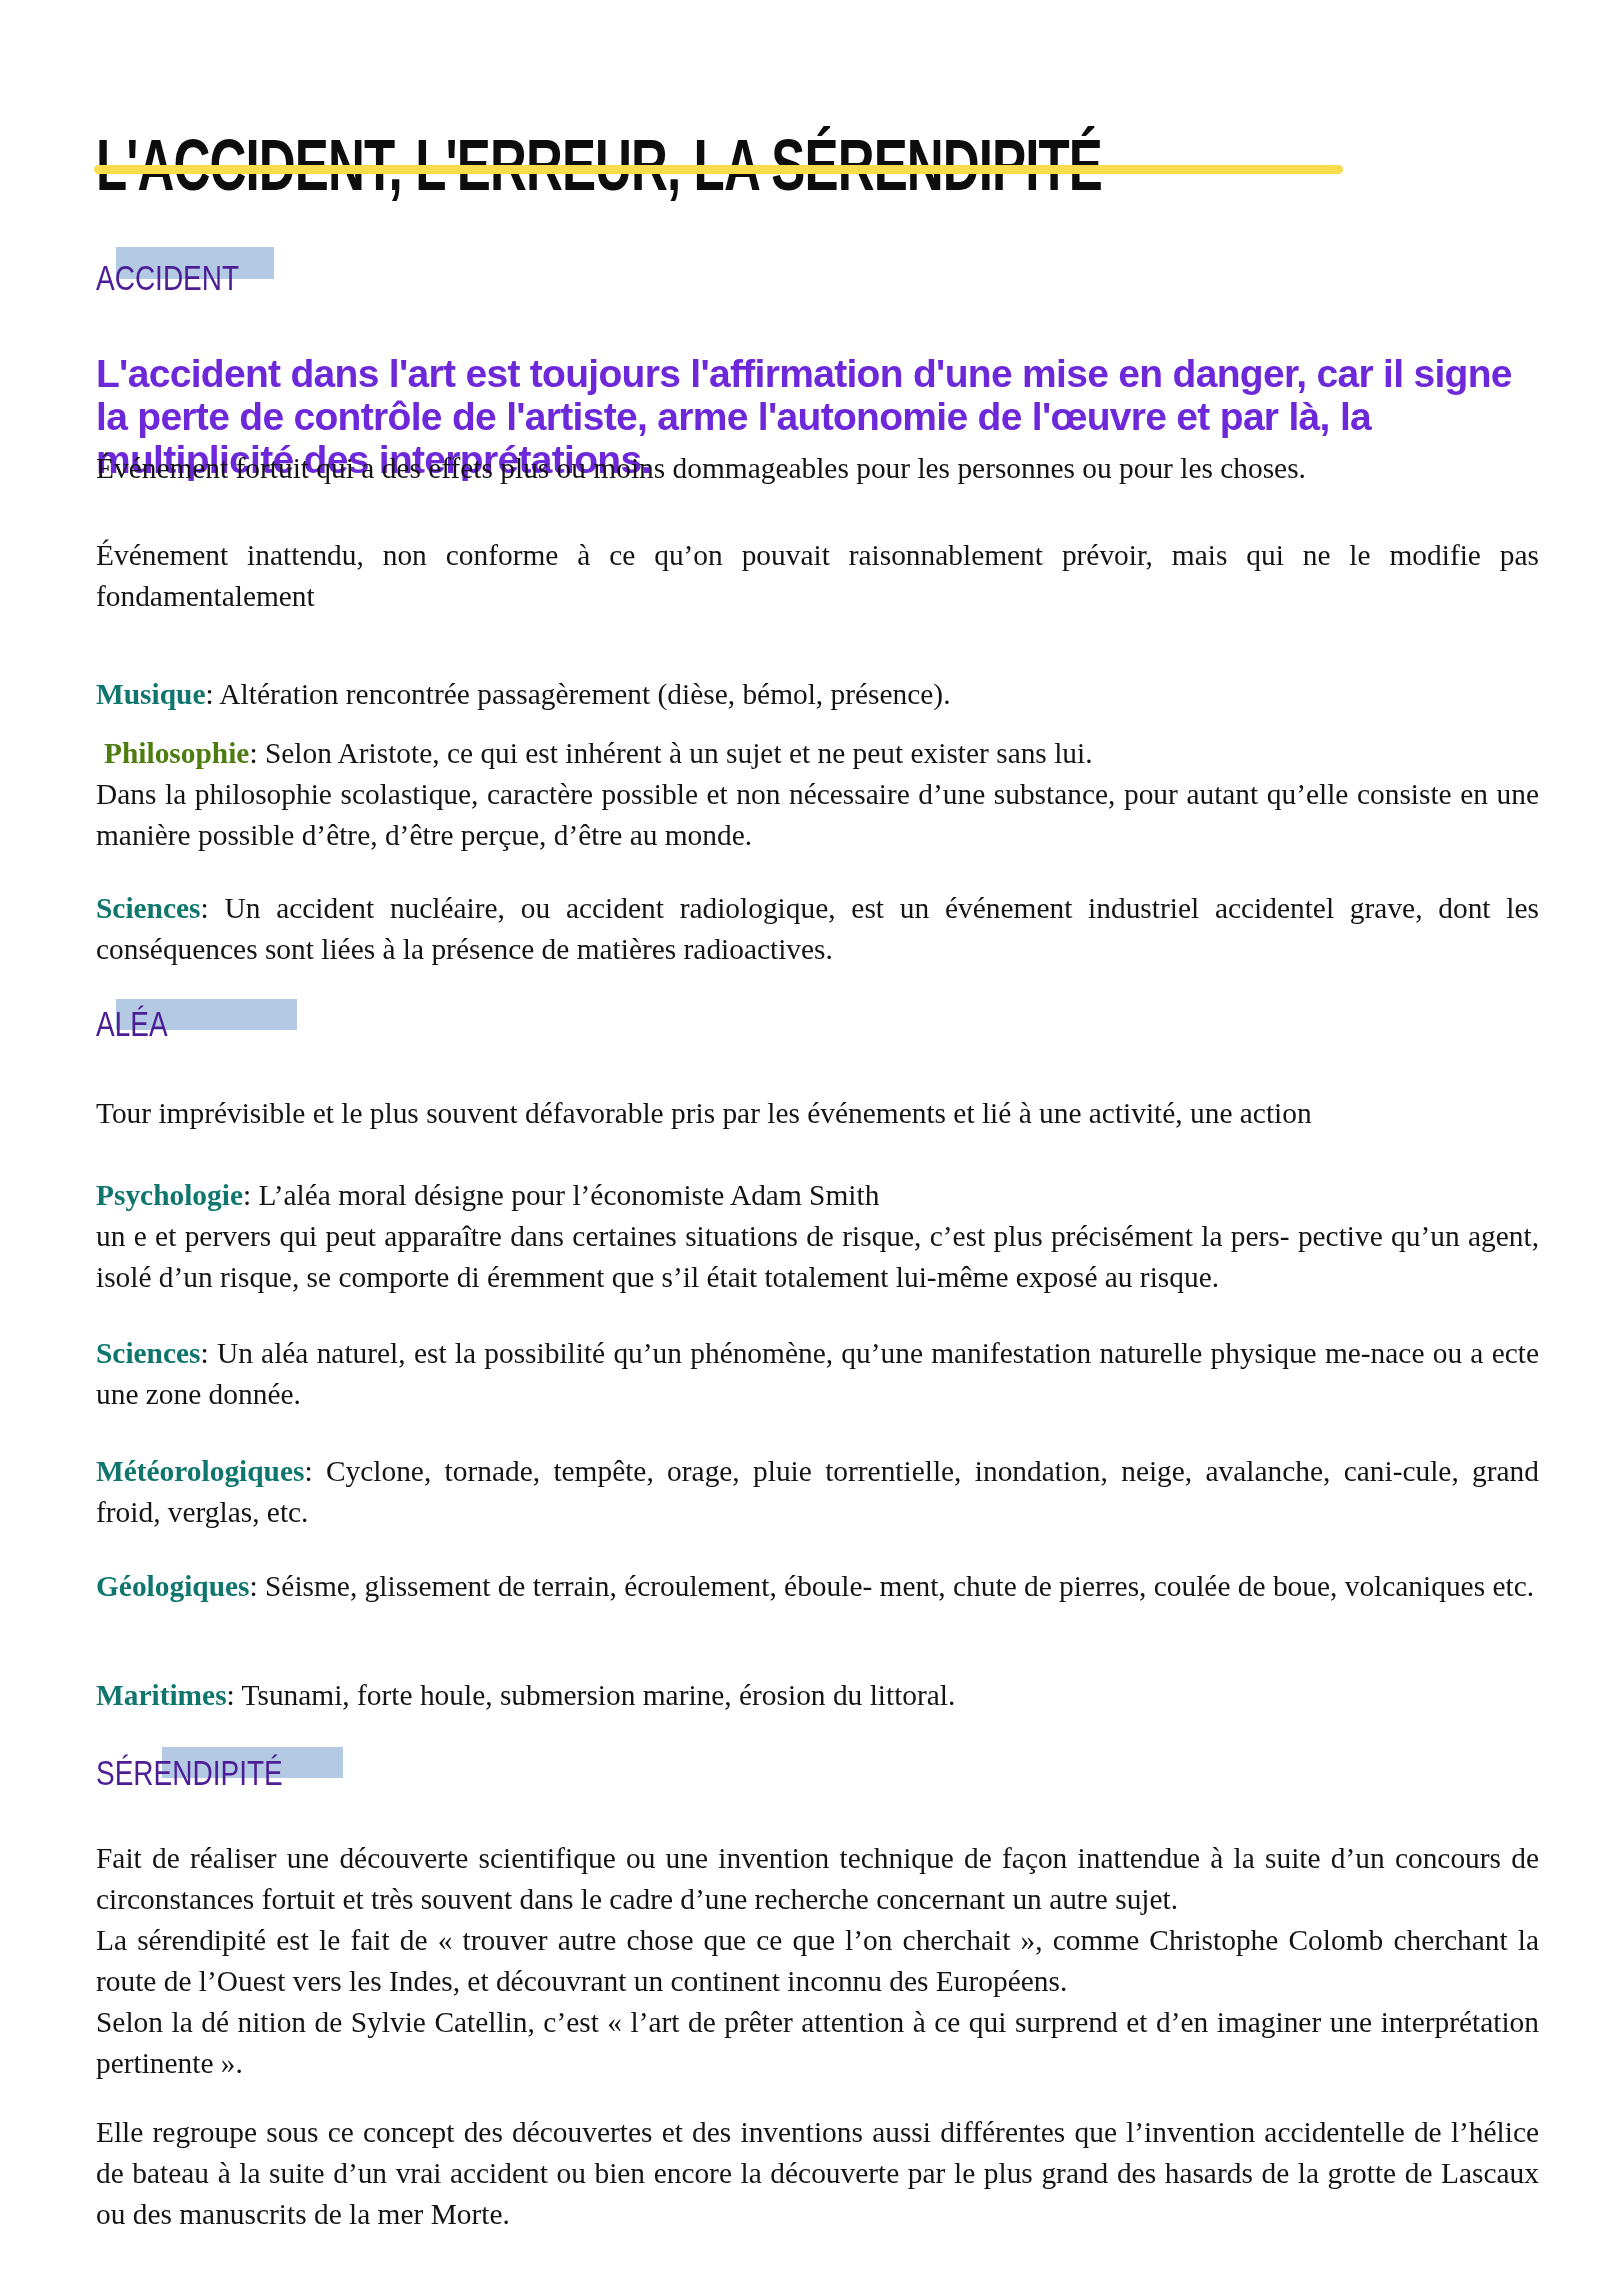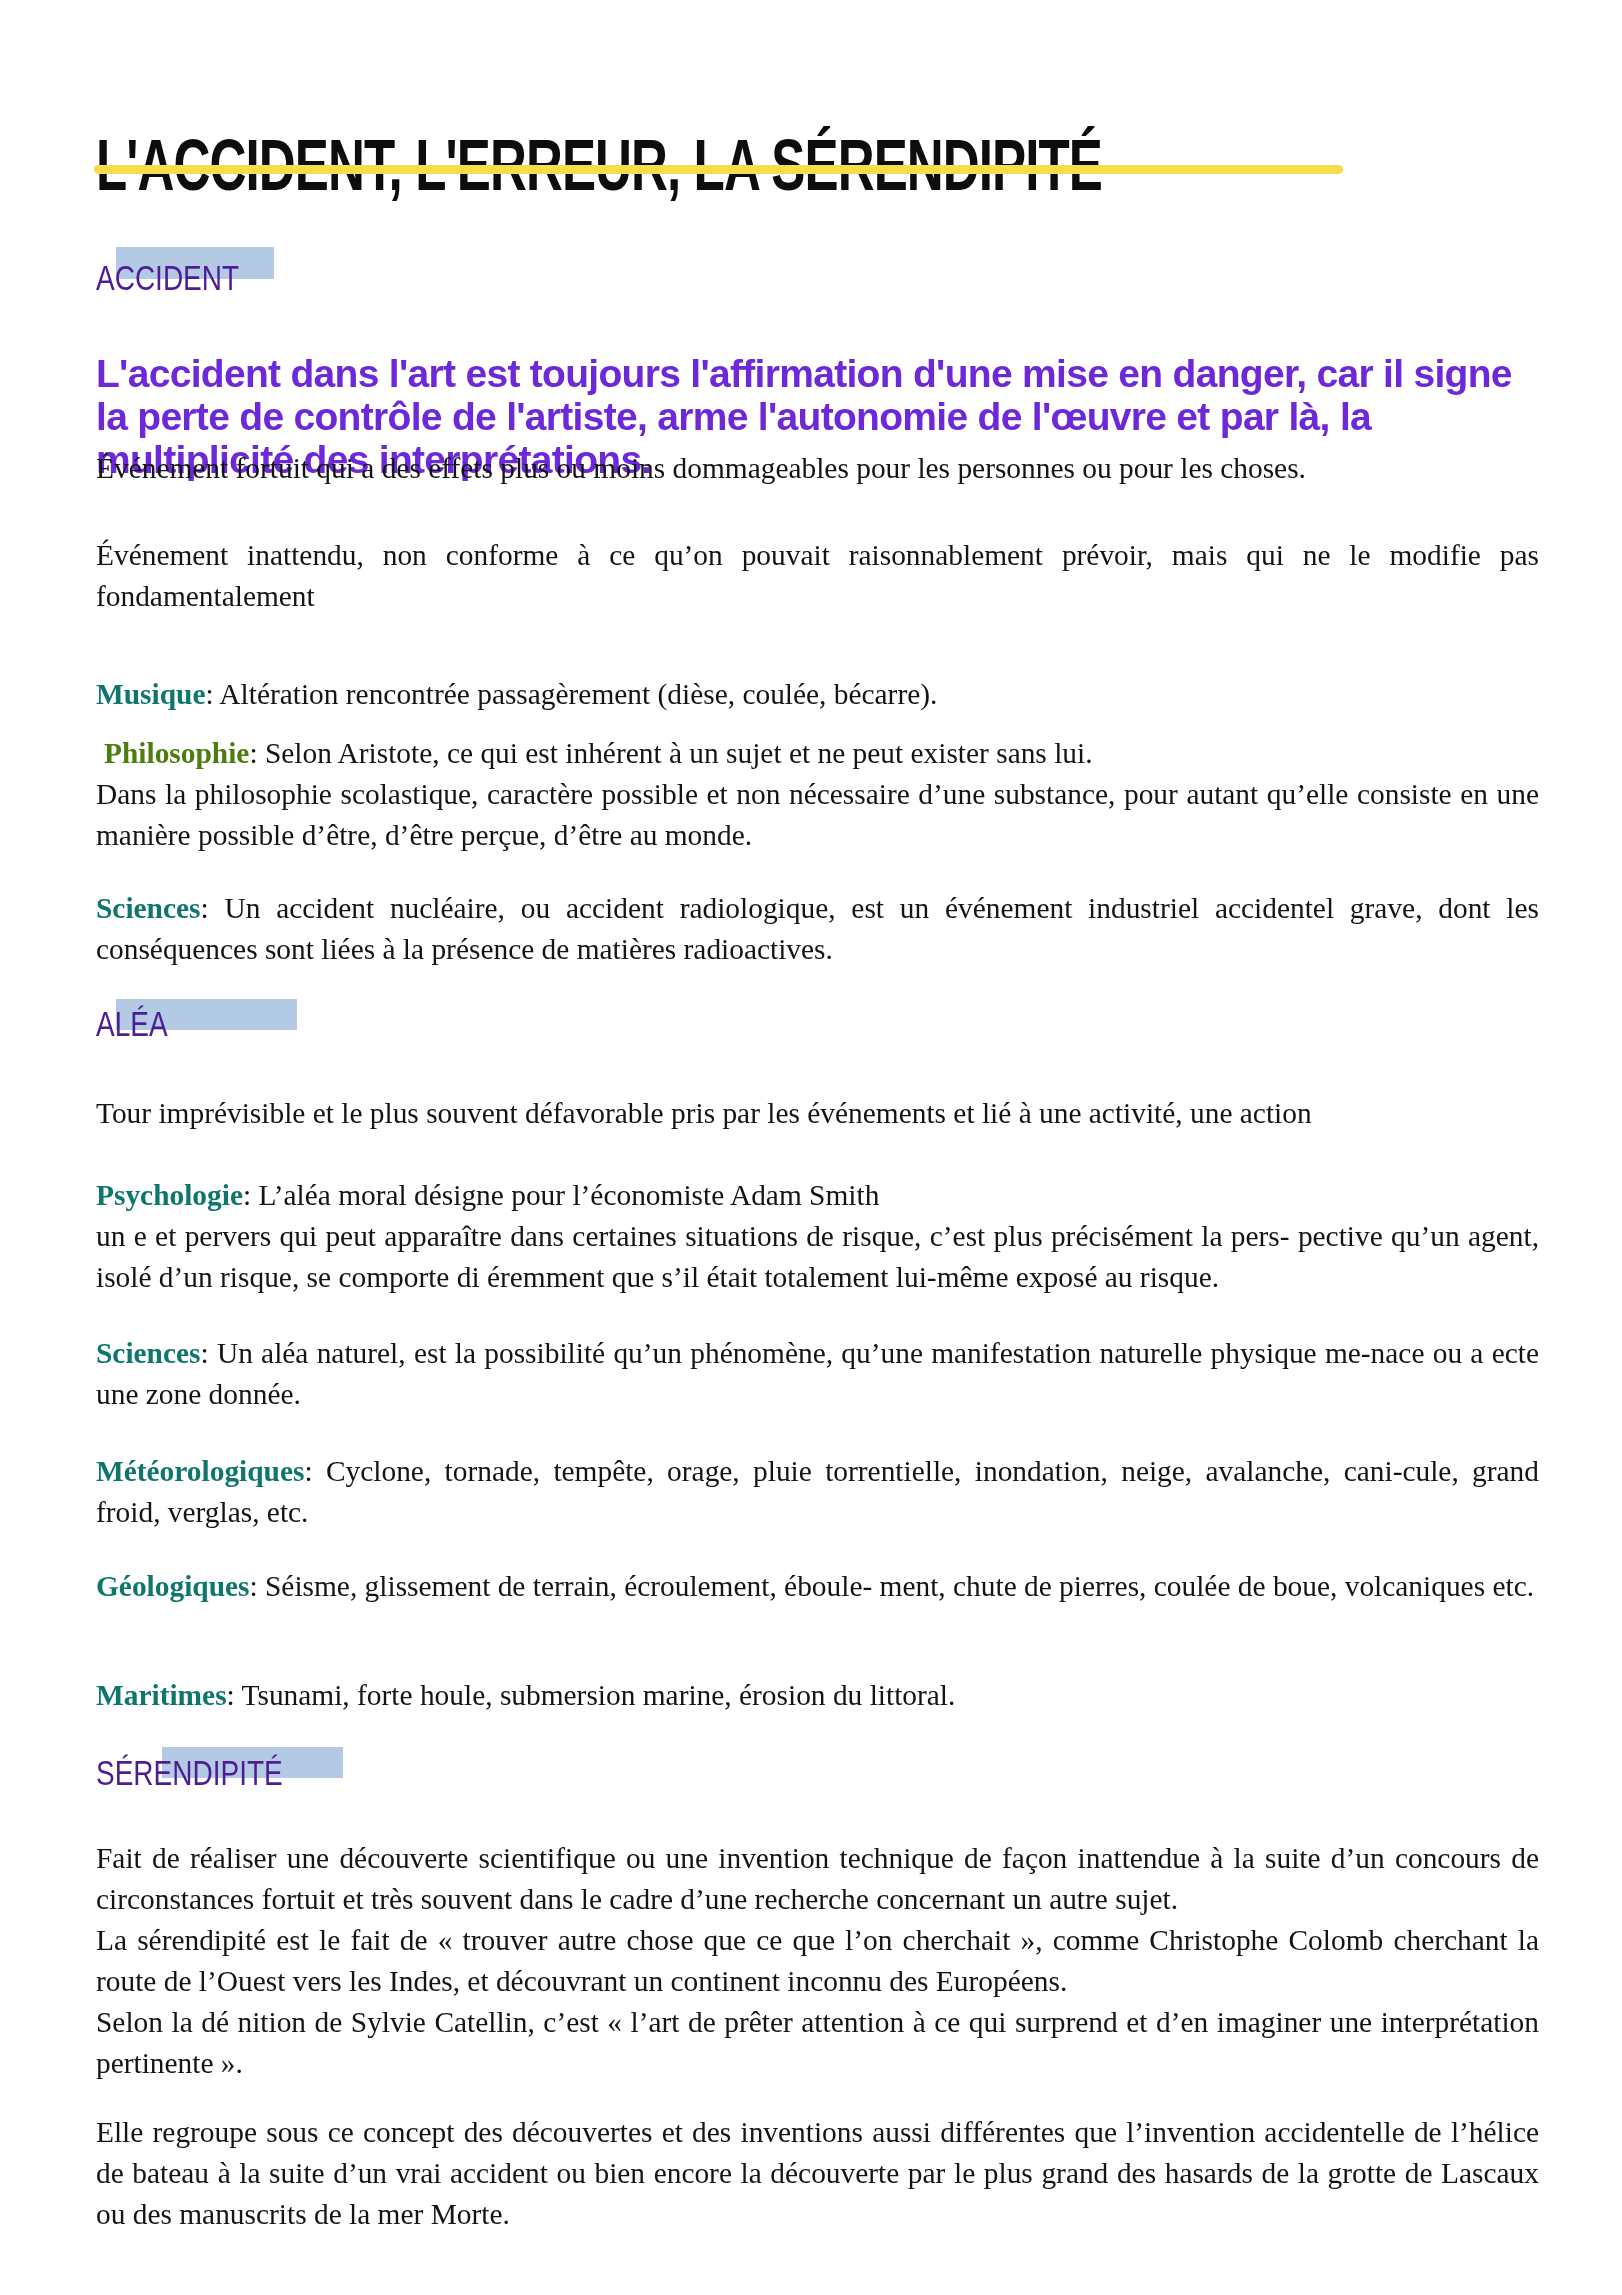--- a/index.html
+++ b/index.html
@@ -117,21 +117,21 @@
 
   <div class="hl-box hl-accident"></div>
   <h2 class="block sec-head t-accident-head"><span class="squeeze">ACCIDENT</span></h2>
 
   <p class="block intro-p">L'accident dans l'art est toujours l'affirmation d'une mise en danger, car il signe la perte de contrôle de l'artiste, arme l'autonomie de l'œuvre et par là, la multiplicité des interprétations.</p>
 
   <p class="block body-p t-fortuit">Événement fortuit qui a des effets plus ou moins dommageables pour les personnes ou pour les choses.</p>
 
   <p class="block body-p t-inattendu">Événement inattendu, non conforme à ce qu’on pouvait raisonnablement prévoir, mais qui ne le modifie pas fondamentalement</p>
 
-  <p class="block body-p t-musique"><span class="lead blue">Musique</span><span>: Altération rencontrée passagèrement (dièse, coulée, bécarre).</span></p>
+  <p class="block body-p t-musique"><span class="lead blue">Musique</span><span>: Altération rencontrée passagèrement (dièse, bémol, présence).</span></p>
 
   <p class="block body-p t-philosophie"><span class="lead black">Philosophie</span><span>: Selon Aristote, ce qui est inhérent à un sujet et ne peut exister sans lui.</span><br><span>Dans la philosophie scolastique, caractère possible et non nécessaire d’une substance, pour autant qu’elle consiste en une manière possible d’être, d’être perçue, d’être au monde.</span></p>
 
   <p class="block body-p t-sciences1"><span class="lead blue">Sciences</span><span>: Un accident nucléaire, ou accident radiologique, est un événement industriel accidentel grave, dont les conséquences sont liées à la présence de matières radioactives.</span></p>
 
   <div class="hl-box hl-alea"></div>
   <h2 class="block sec-head t-alea-head"><span class="squeeze">ALÉA</span></h2>
 
   <p class="block body-p t-tour">Tour imprévisible et le plus souvent défavorable pris par les événements et lié à une activité, une action</p>
 

